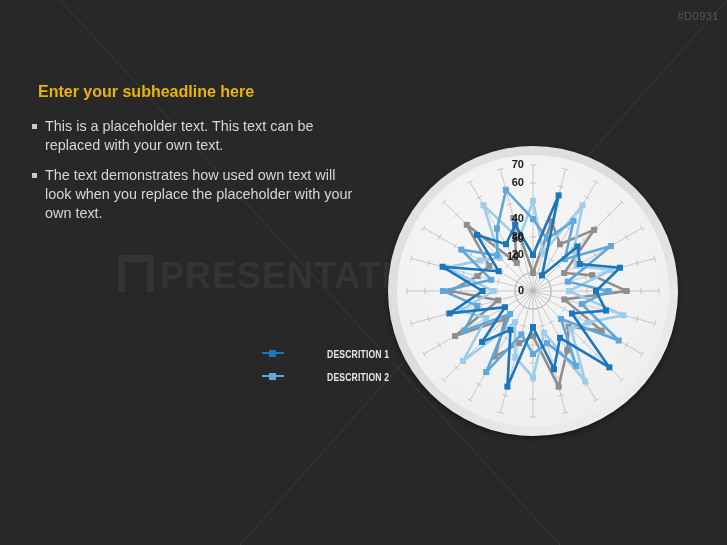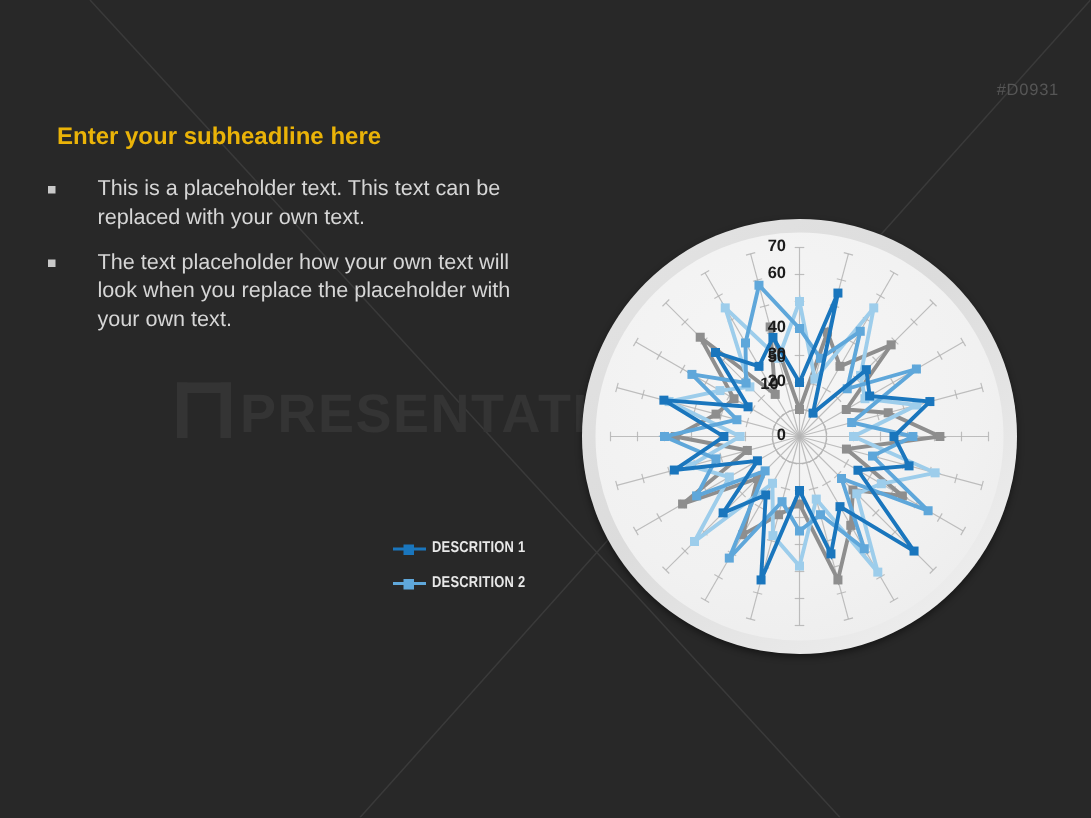--- a/index.html
+++ b/index.html
@@ -25,22 +25,22 @@
     user-select:none;
   }
   .watermark .wm-mark{
     display:inline-block;width:22px;height:30px;vertical-align:-4px;
     border-left:7px solid #343434;border-top:7px solid #343434;
     border-right:7px solid #343434;margin-right:6px;
   }
 
   
   .doc-id{
-    position:absolute;right:21px;top:10px;
-    font-size:11px;color:#565656;letter-spacing:.5px;margin-top:44px;
+    position:absolute;right:8px;top:10px;
+    font-size:11px;color:#565656;letter-spacing:.5px;
   }
   .page-title{
     position:absolute;left:31px;top:30px;
     font-size:29px;color:#ffffff;letter-spacing:.3px;
     font-weight:normal;margin:0;
   }
   .page-subtitle{
     position:absolute;left:32px;top:77px;
     font-size:16px;color:#eab308;font-weight:bold;margin:6px;
   }
@@ -49,26 +49,26 @@
   .bullets{position:absolute;left:32px;top:117px;width:330px;}
   .bullet-item{
     display:flex;align-items:flex-start;
     margin-bottom:11px;
   }
   .bullet-marker{
     width:5px;height:5px;background:#c9c9c9;
     margin-top:7px;margin-right:8px;flex:0 0 auto;
   }
   .bullet-text{
-    font-size:14.4px;line-height:19px;color:#d6d6d6;margin-left:20px;
+    font-size:14.4px;line-height:19px;color:#d6d6d6;
   }
 
   
   .legend{position:absolute;left:262px;top:348px;}
-  .legend-row{display:flex;align-items:flex-end;height:23px;}
+  .legend-row{display:flex;align-items:flex-start;height:23px;gap:39px;}
   .legend-swatch{position:relative;width:22px;height:10px;flex:0 0 auto;margin-right:4px;}
   .legend-swatch .lg-line{
     position:absolute;top:4px;left:0;width:22px;height:2px;
   }
   .legend-swatch .lg-dot{
     position:absolute;top:2px;left:7px;width:7px;height:7px;
   }
   .legend-label{
     font-size:10.5px;color:#e8e8e8;font-weight:bold;
     letter-spacing:.2px;
@@ -114,21 +114,21 @@
 
   <div class="page-subtitle">Enter your subheadline here</div>
 
   <div class="bullets">
     <div class="bullet-item">
       <span class="bullet-marker"></span>
       <span class="bullet-text">This is a placeholder text. This text can be replaced with your own text.</span>
     </div>
     <div class="bullet-item">
       <span class="bullet-marker"></span>
-      <span class="bullet-text">The text placeholder how your own text will look when you replace the placeholder with your own text.</span>
+      <span class="bullet-text">The text demonstrates how used own text will look when you replace the placeholder with your own text.</span>
     </div>
   </div>
 
   <div class="legend">
     <div class="legend-row">
       <span class="legend-swatch">
         <span class="lg-line" style="background:#1a76bd"></span>
         <span class="lg-dot" style="background:#1a76bd"></span>
       </span>
       <span class="legend-label">DESCRITION 1</span>

